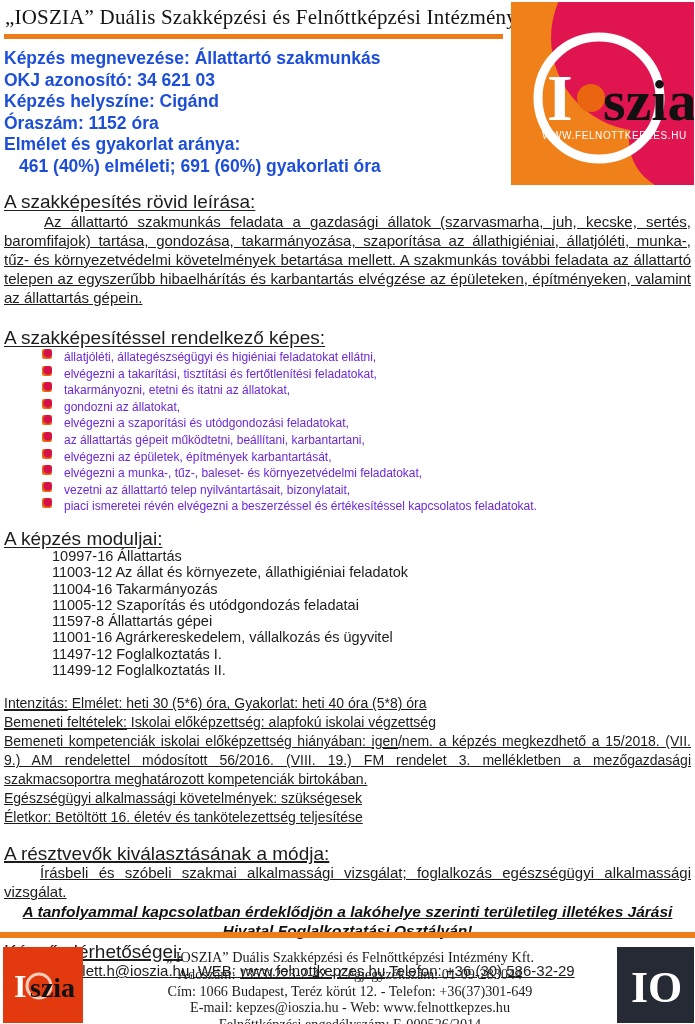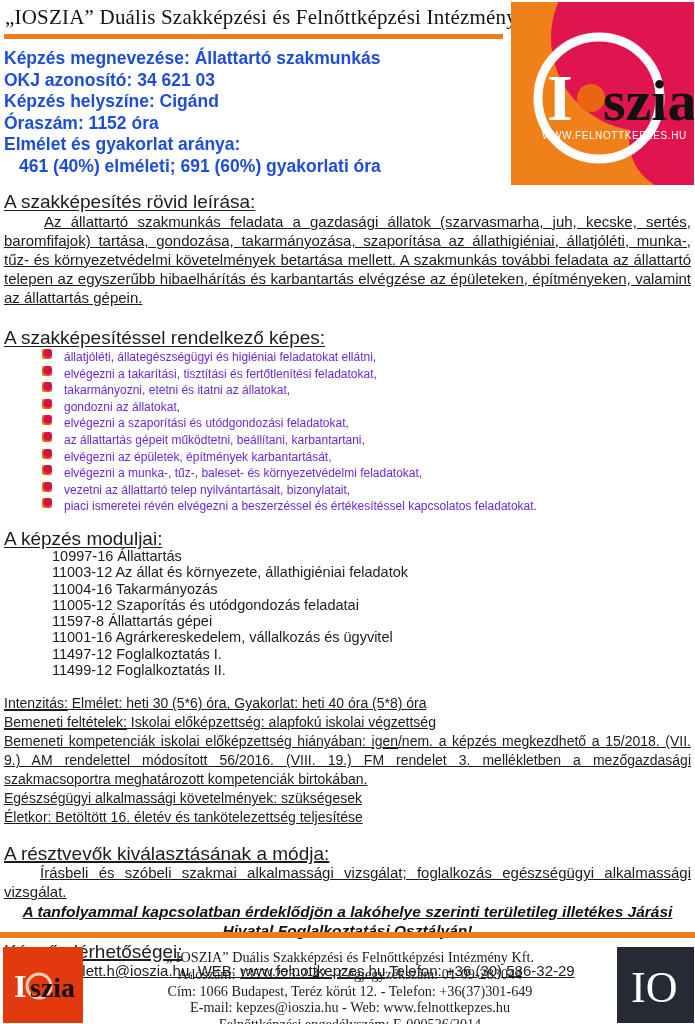--- a/index.html
+++ b/index.html
@@ -88,21 +88,21 @@
     display: flex; align-items: flex-start; justify-content: space-between;
     padding: 3px 1px 0 3px;
   }
   .footer-center {
     font-family: "Liberation Serif", serif;
     font-size: 14.2px; line-height: 16.8px;
     text-align: center; color: #1c1c1c;
     flex: 1 1 auto; padding-top: 2px;
   }
   .logo-footer-left { width: 80px; height: 76px; flex: 0 0 auto; }
-  .logo-footer-right { width: 77px; height: 57px; flex: 0 0 auto; }
+  .logo-footer-right { width: 77px; height: 57px; flex: 0 0 auto; font-weight: bold; }
 </style>
 </head>
 <body>
 
 <div class="page">
 
   <div class="inst-title">„IOSZIA” Duális Szakképzési és Felnőttképzési Intézmény</div>
   <div class="rule-top"></div>
 
   <div class="logo-top">

